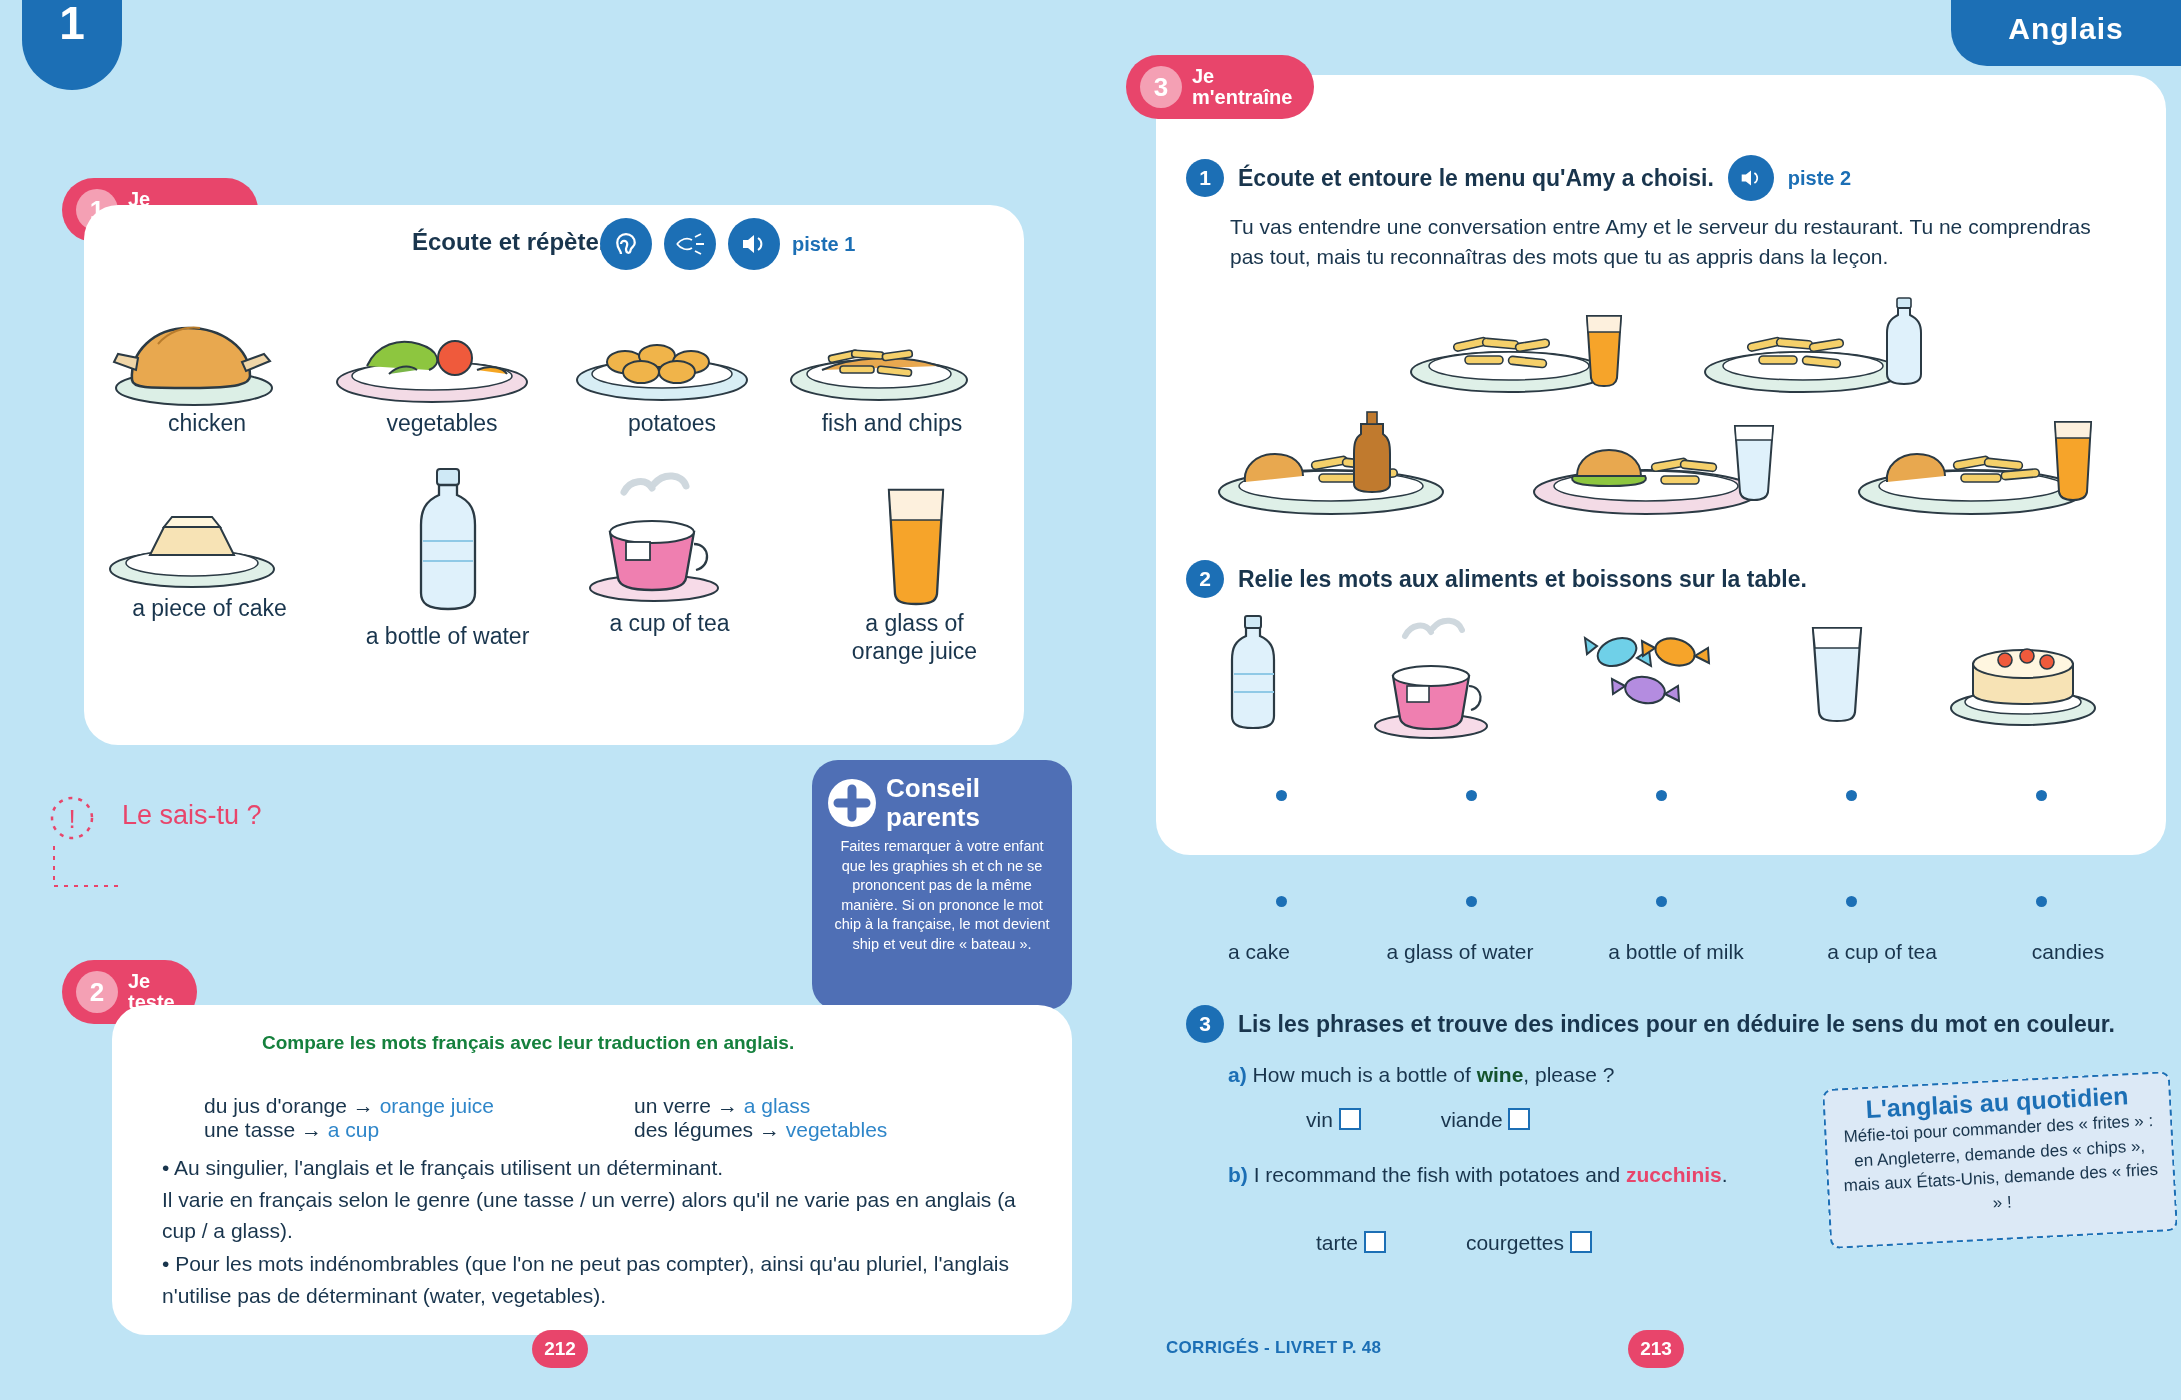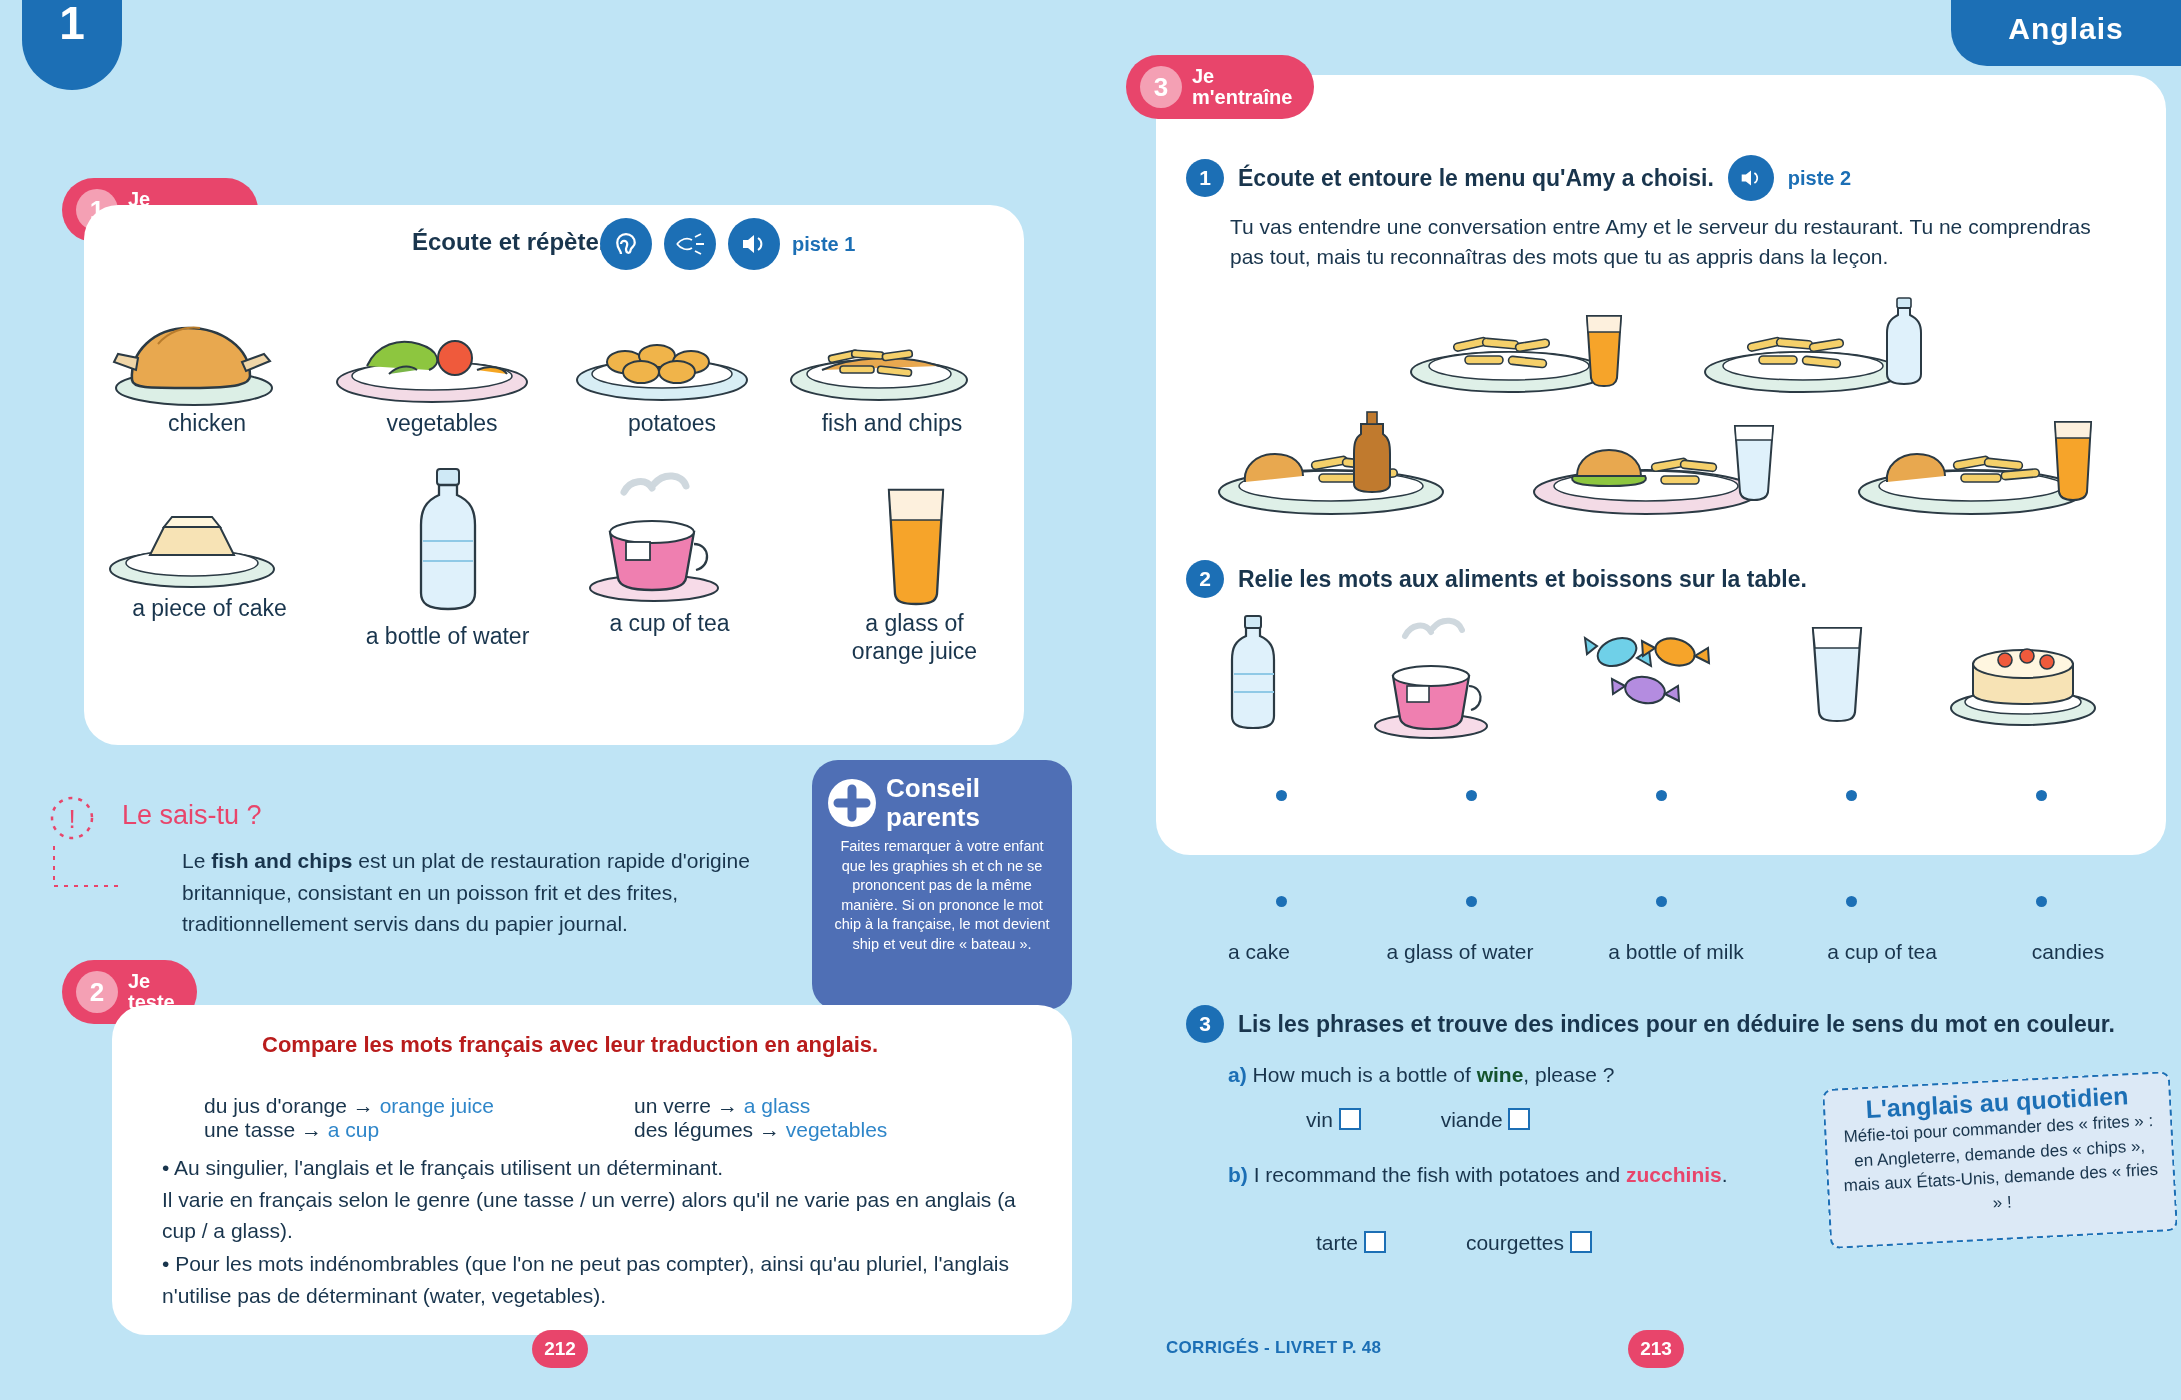--- a/index.html
+++ b/index.html
@@ -95,21 +95,21 @@
   .conseil-bubble {
     position: absolute; left: 790px; top: 760px;
     width: 260px; height: 250px;
     background: #4f6fb5; border-radius: 26px;
     color: #fff; text-align: center;
   }
   .conseil-title { font-size: 26px; font-weight: bold; line-height: 1.1; }
   .conseil-body { font-size: 14.5px; line-height: 1.35; padding: 0 18px; }
   .compare-title {
     position: absolute; left: 240px; top: 1032px;
-    font-size: 22px; font-weight: bold; color: #b91c1c;
+    font-size: 19px; font-weight: bold; color: #15803d;
   }
   .compare-line { font-size: 21px; color: #19354d; }
   .blue { color: #2f86c9; }
   .bold { font-weight: bold; }
   .bullet-text { font-size: 21px; color: #19354d; line-height: 1.5; }
   .page-num {
     position: absolute; width: 56px; height: 38px; border-radius: 19px;
     background: #e8456b; color: #fff; font-size: 19px; font-weight: bold;
     display: flex; align-items: center; justify-content: center;
   }
@@ -290,23 +290,20 @@
       <div class="cap" style="white-space:pre-line;">a glass of
 orange juice</div>
     </div>
 
     <svg style="position:absolute; left:26px; top:786px;" width="70" height="120">
       <circle cx="24" cy="32" r="20" fill="none" stroke="#e8456b" stroke-width="2.5" stroke-dasharray="4 6"></circle>
       <text x="24" y="42" font-size="26" fill="#e8456b" text-anchor="middle" font-family="Liberation Sans">!</text>
       <path d="M6 60 v40 h160" fill="none" stroke="#e8456b" stroke-width="2" stroke-dasharray="4 6"></path>
     </svg>
     <div class="le-sais-tu">Le sais-tu ?</div>
-    <div class="sais-tu-text">
-      <span>Le </span><span class="bold">fish and chips</span><span> est un plat de restauration rapide d'origine britannique, consistant en un poisson frit et des frites, traditionnellement servis dans du papier journal.</span>
-    </div>
 
     <div class="conseil-bubble">
       <div style="display:flex; align-items:center; padding:14px 0 6px 14px;">
         <svg width="52" height="52" viewBox="0 0 52 52">
           <circle cx="26" cy="26" r="24" fill="#fff"></circle>
           <path d="M26 12v28M12 26h28" stroke="#4f6fb5" stroke-width="9" stroke-linecap="round"></path>
         </svg>
         <div class="conseil-title" style="margin-left:8px; text-align:left;">
           <div>Conseil</div>
           <div>parents</div>

